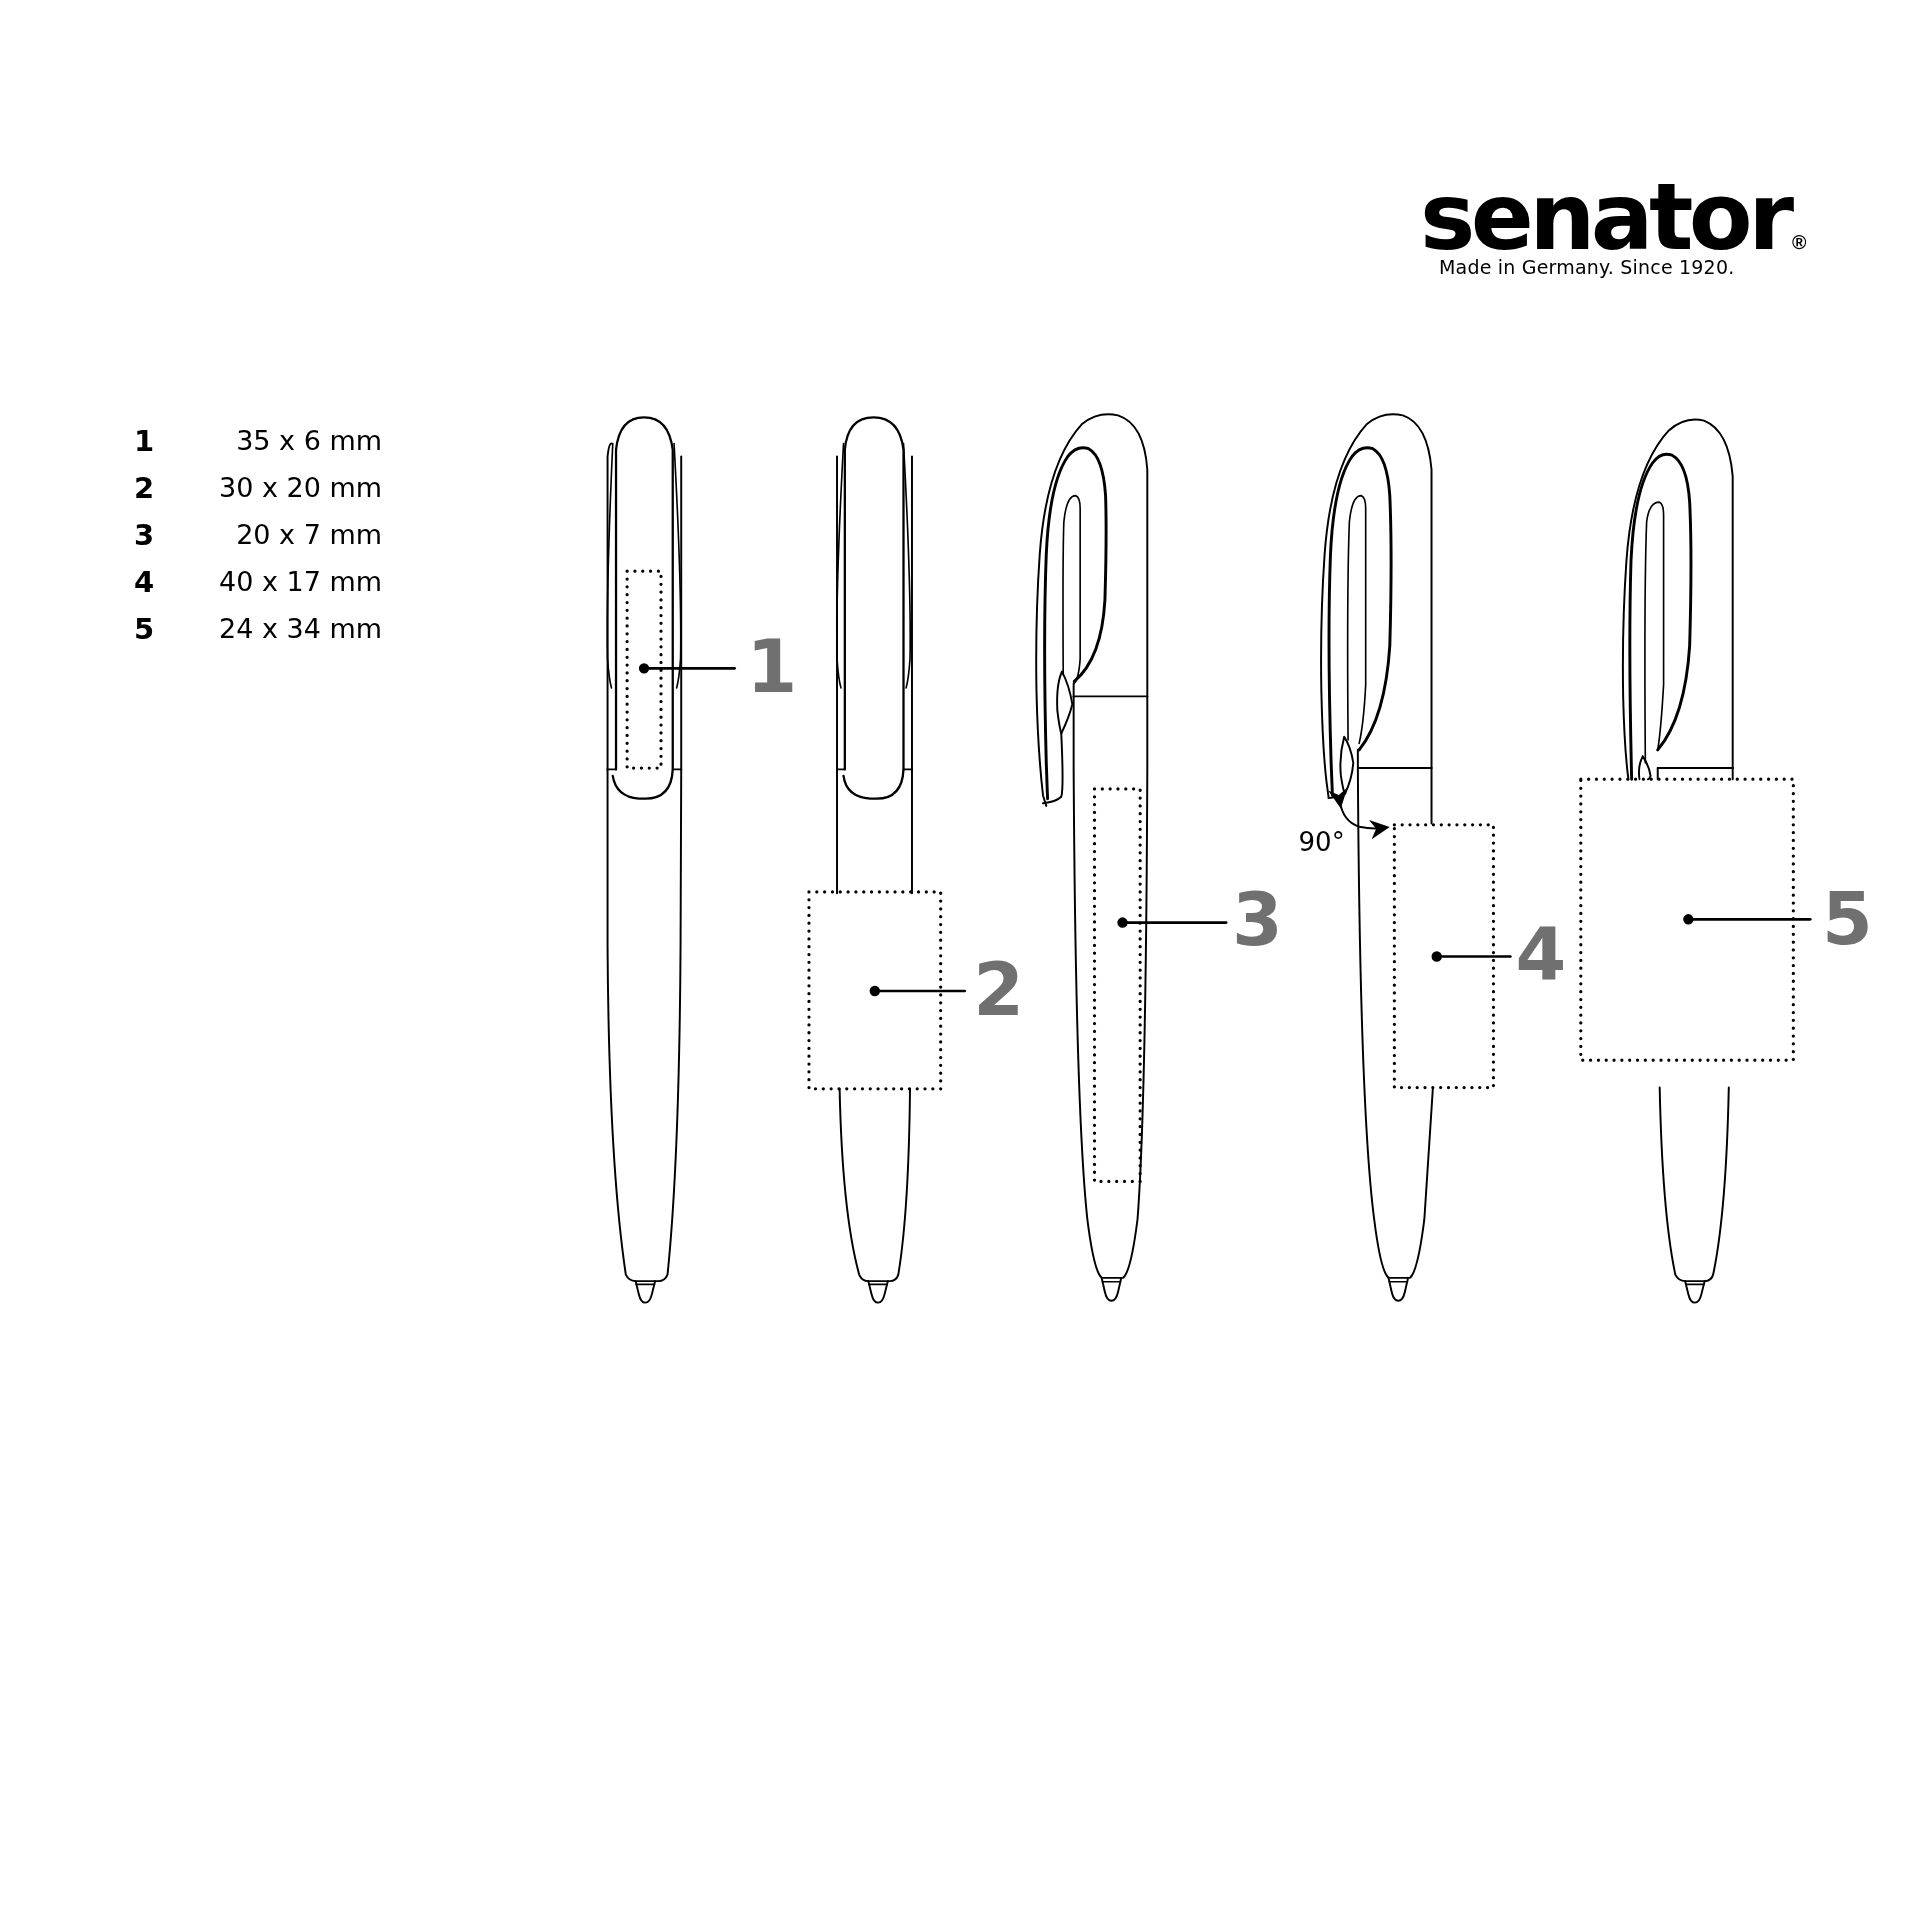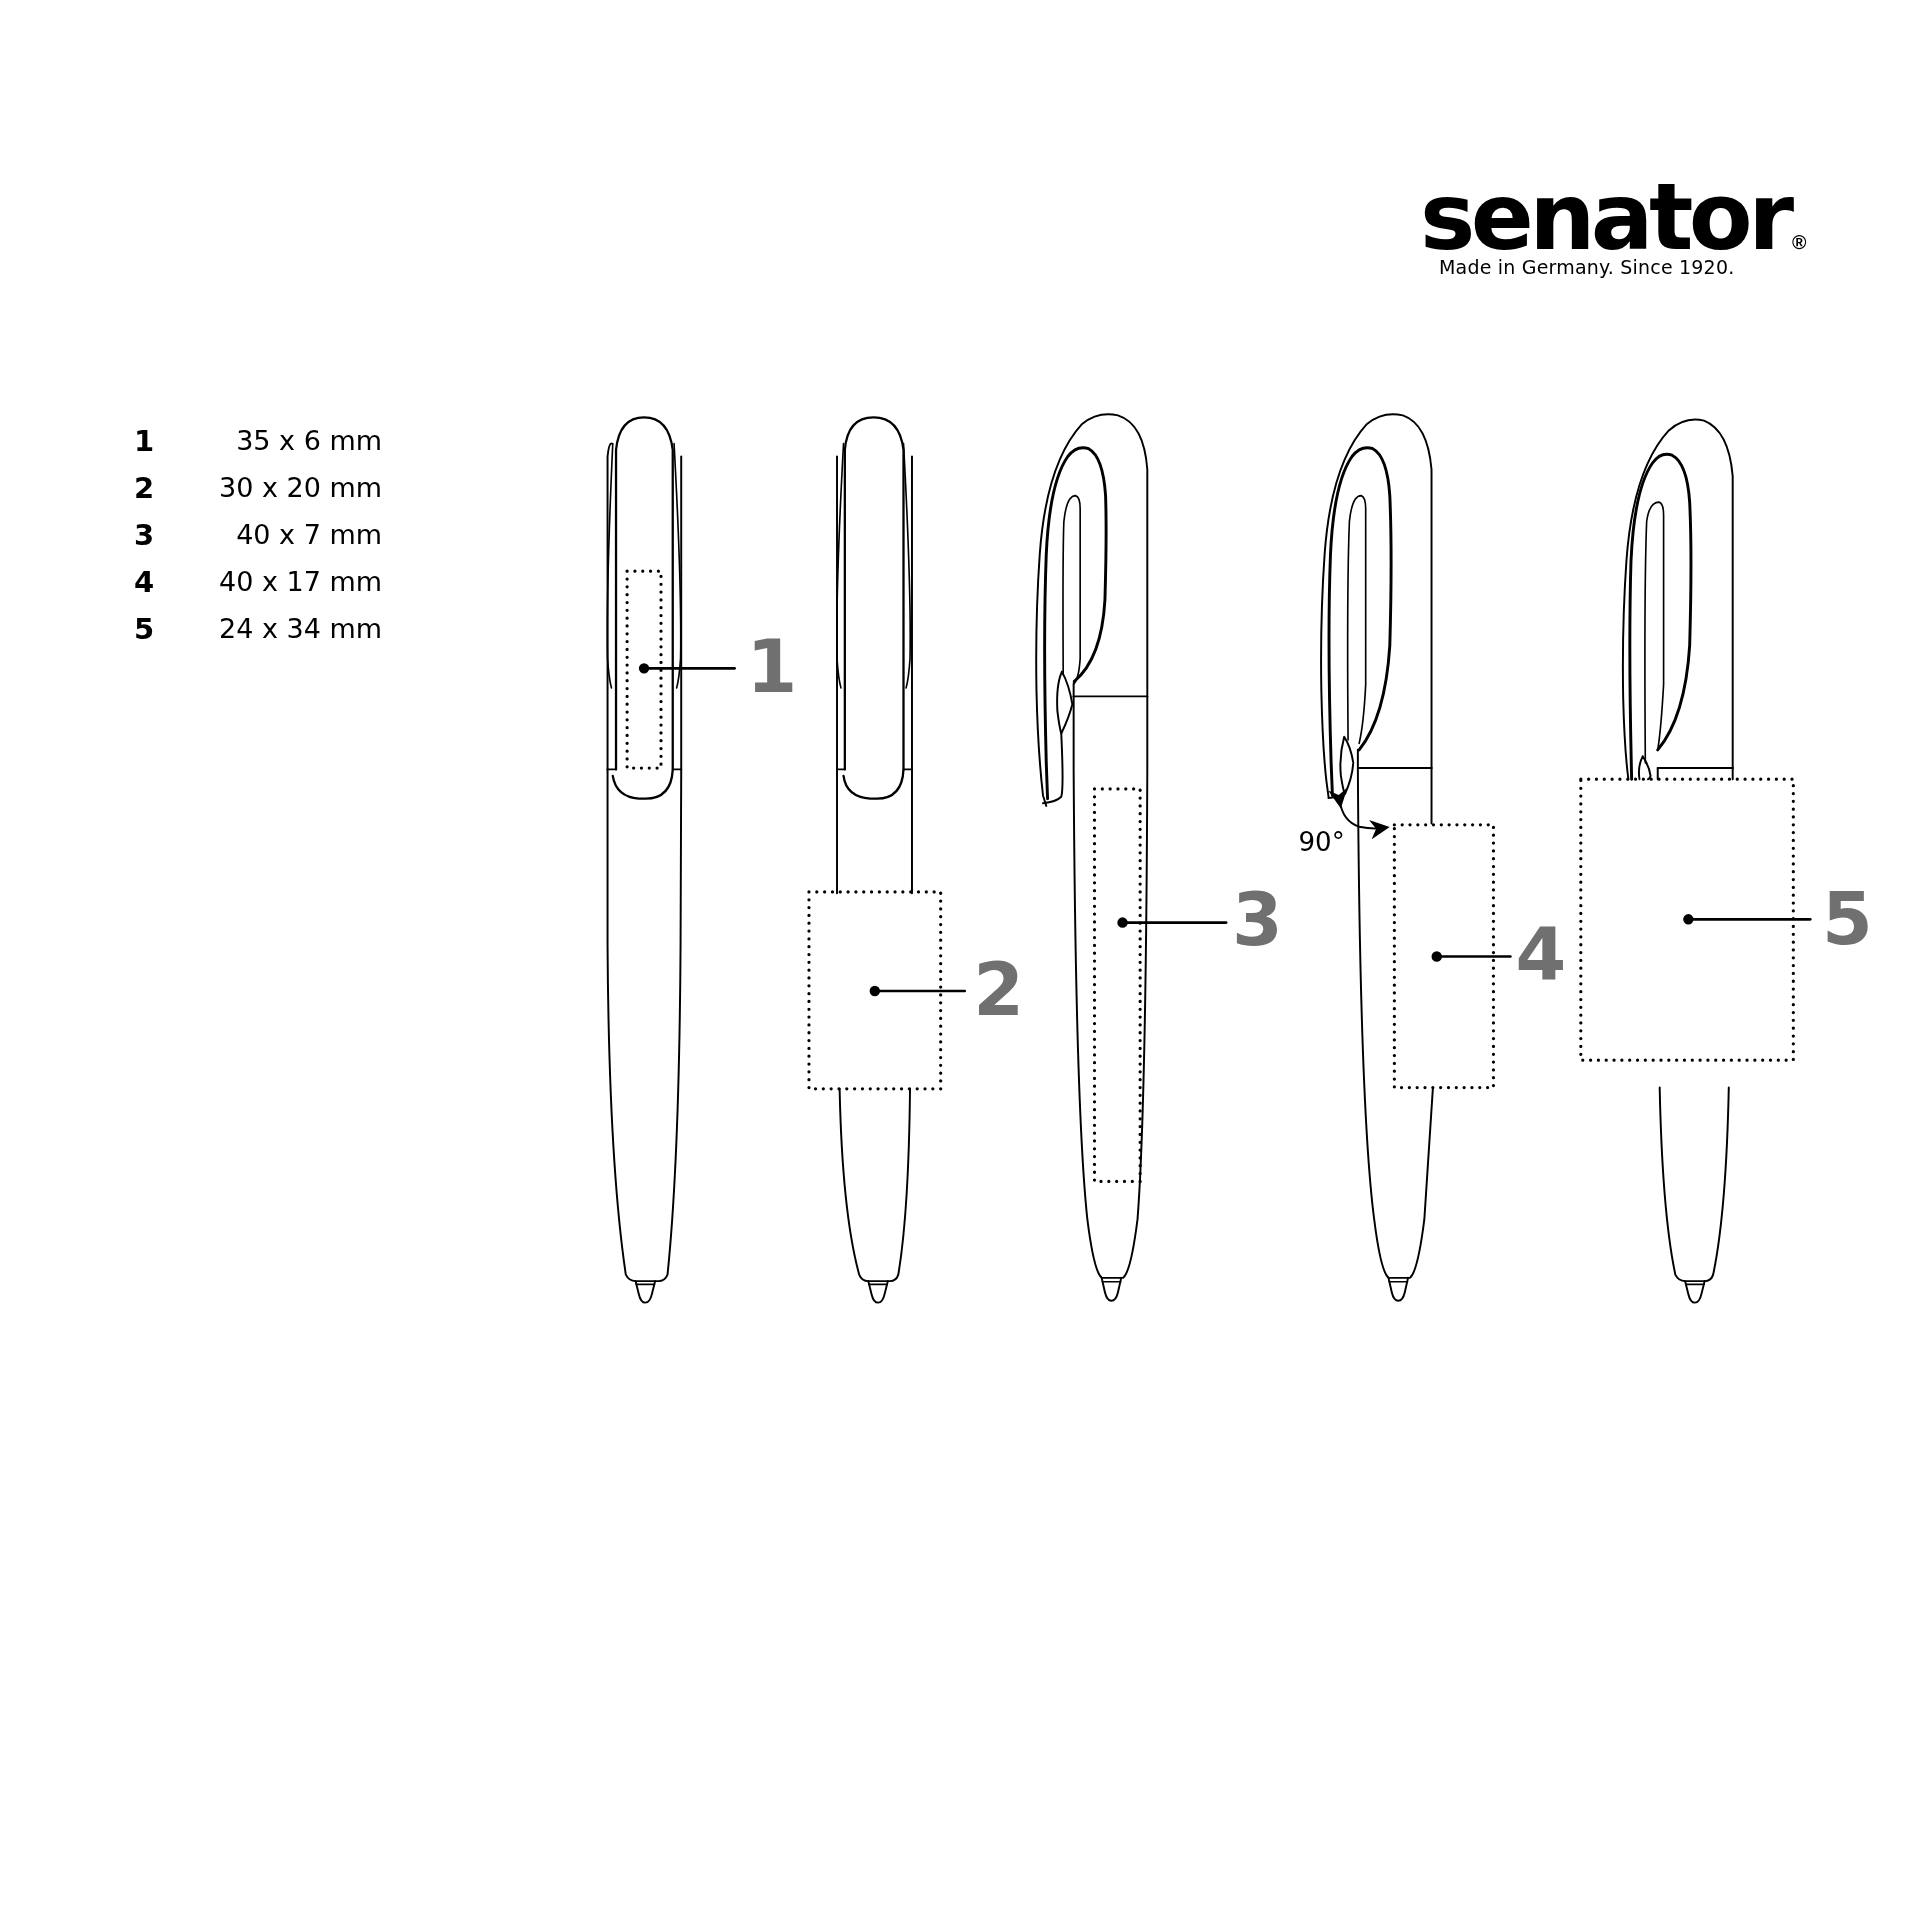--- a/index.html
+++ b/index.html
@@ -28,21 +28,21 @@
   <div class="legend-row">
     <span class="legend-num">1</span>
     <span class="legend-size">35 x 6 mm</span>
   </div>
   <div class="legend-row">
     <span class="legend-num">2</span>
     <span class="legend-size">30 x 20 mm</span>
   </div>
   <div class="legend-row">
     <span class="legend-num">3</span>
-    <span class="legend-size">40 x 7 mm</span>
+    <span class="legend-size">20 x 7 mm</span>
   </div>
   <div class="legend-row">
     <span class="legend-num">4</span>
     <span class="legend-size">40 x 17 mm</span>
   </div>
   <div class="legend-row">
     <span class="legend-num">5</span>
     <span class="legend-size">24 x 34 mm</span>
   </div>
 </div>

